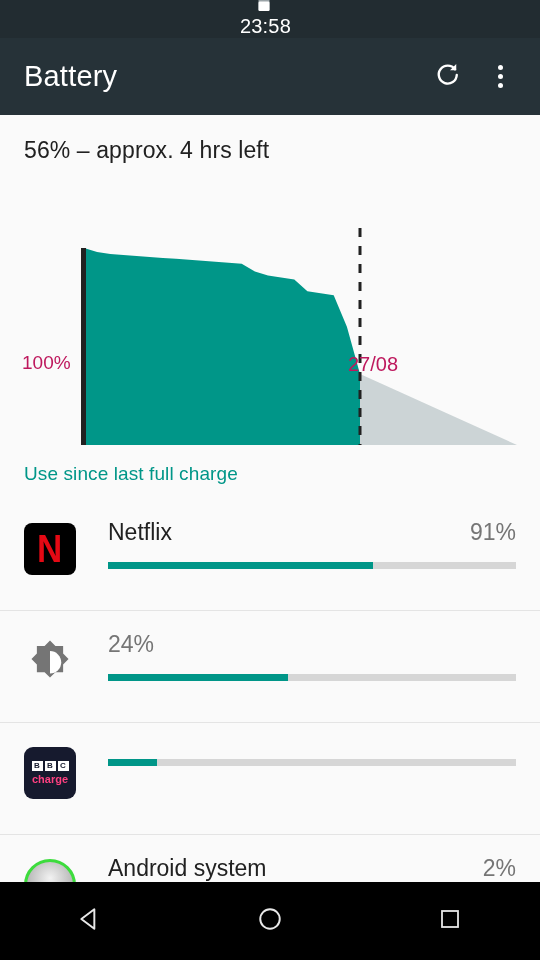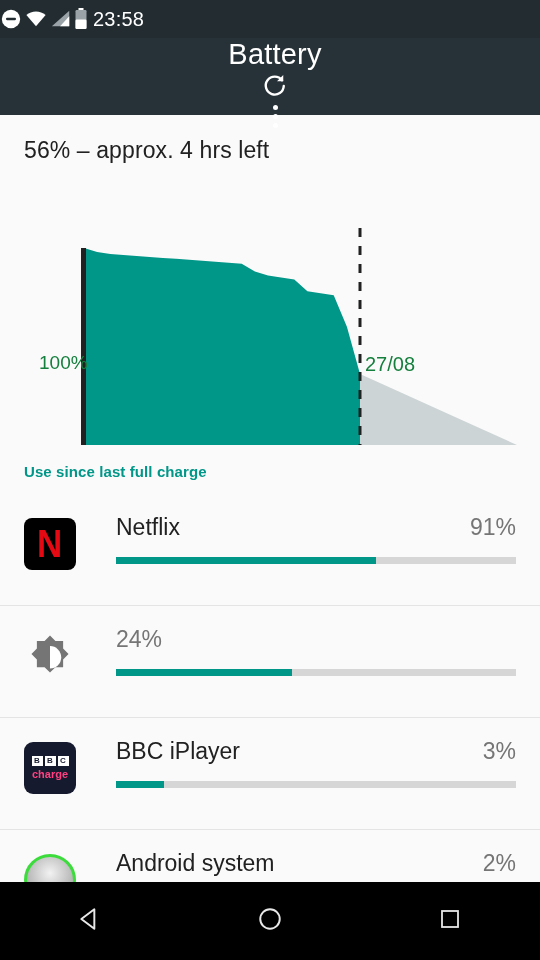--- a/index.html
+++ b/index.html
@@ -7,33 +7,33 @@
     width: 540px; height: 960px;
     background: #fafafa;
     font-family: "Liberation Sans", sans-serif;
     overflow: hidden;
   }
   .phone { position: relative; width: 540px; height: 960px; background: #fafafa; }
 
   
   .statusbar {
     height: 38px; background: #222c31; display: flex;
-    align-items: center; 
-    padding-right: 12px; gap: 2px;
+    align-items: center; justify-content: flex-end;
+    padding-right: 12px; gap: 2px; flex-direction: column;
   }
   .sb-icon { display: flex; align-items: center; }
   .sb-time {
     color: #ffffff; font-size: 20px; letter-spacing: .2px;
     margin-left: 3px; font-family: "Liberation Sans", sans-serif;
   }
 
   
   .toolbar {
     height: 77px; background: #263238; display: flex;
-    align-items: center; padding: 0 14px 0 24px; flex-direction: column;
+    align-items: center; padding: 0 14px 0 24px;
   }
   .toolbar-title {
     color: #ffffff; font-size: 29px; font-weight: 400;
     flex: 1; letter-spacing: .2px;
   }
   .tb-btn {
     width: 52px; height: 52px; display: flex; align-items: center;
     justify-content: center; cursor: pointer;
   }
   .dots { display: flex; flex-direction: column; gap: 4px; align-items: center; }
@@ -42,48 +42,48 @@
   
   .summary {
     font-size: 23px; color: #212121; padding: 22px 0 0 24px;
     letter-spacing: .1px;
   }
 
   
   .chart-wrap { position: relative; width: 540px; height: 275px; margin-top: 6px; }
   .chart-svg { position: absolute; left: 0; top: 0; }
   .axis-label {
-    position: absolute; font-size: 19px; color: #15803d; margin-left: 17px;
+    position: absolute; font-size: 19px; color: #be185d;
   }
   .lbl-100 { left: 22px; top: 182px; }
   .lbl-0   { left: 46px; top: 381px; }
   .lbl-date{ left: 348px; top: 183px; font-size: 20px; }
   .lbl-t1  { left: 62px; top: 416px; font-size: 20px; }
   .lbl-t2  { left: 252px; top: 416px; font-size: 20px; }
   .lbl-t3  { left: 462px; top: 416px; font-size: 20px; }
 
   
   .section-header {
-    color: #009688; font-size: 15px; font-weight: bold;
+    color: #009688; font-size: 19px; font-weight: normal;
     padding: 18px 0 0 24px; letter-spacing: .1px;
   }
 
   
   .list { margin-top: 14px; }
   .row {
     position: relative; height: 112px; display: flex;
     align-items: flex-start; padding: 18px 24px 0 24px;
     border-bottom: 1px solid #e4e4e4; background: #fafafa;
   }
   .row:last-child { border-bottom: none; }
   .row-icon {
     width: 52px; height: 52px; flex: 0 0 52px; margin-top: 6px;
     display: flex; align-items: center; justify-content: center;
   }
-  .row-body { flex: 1; margin-left: 40px; padding-top: 2px; }
+  .row-body { flex: 1; margin-left: 32px; padding-top: 2px; }
   .row-top { display: flex; align-items: baseline; }
   .row-name { font-size: 23px; color: #212121; flex: 1; }
   .row-pct  { font-size: 23px; color: #757575; }
   .track {
     margin-top: 16px; height: 7px; width: 100%;
     background: #d6d6d6; border-radius: 0; overflow: hidden;
   }
   .fill { height: 100%; background: #009688; }
 
   
@@ -249,24 +249,20 @@
           <div class="ic-bbc">
             <div class="bbc-row">
               <b>B</b>
               <b>B</b>
               <b>C</b>
             </div>
             <div class="iplayer">charge</div>
           </div>
         </div>
         <div class="row-body">
-          <div class="row-top">
-            <div class="row-name">BBC iPlayer</div>
-            <div class="row-pct">3%</div>
-          </div>
           <div class="track">
             <div class="fill" style="width:12%"></div>
           </div>
         </div>
       </div>
       <div class="row">
         <div class="row-icon">
           <div class="ic-android"></div>
         </div>
         <div class="row-body">

